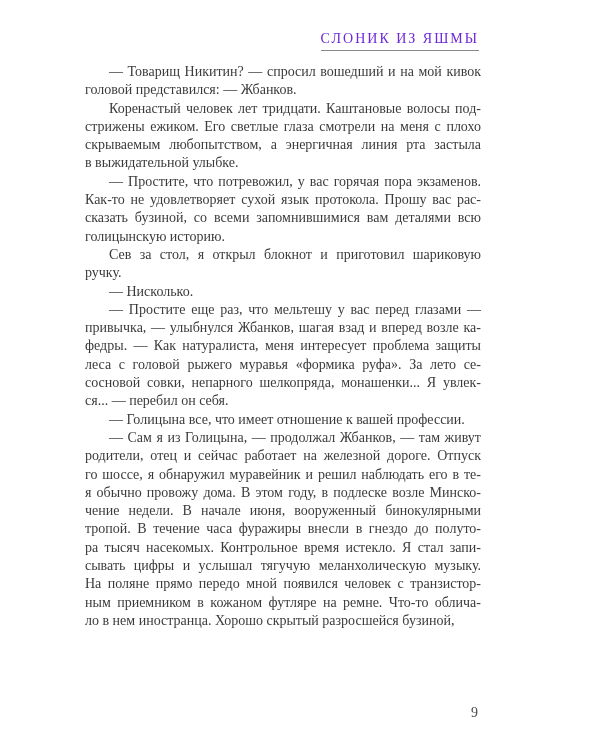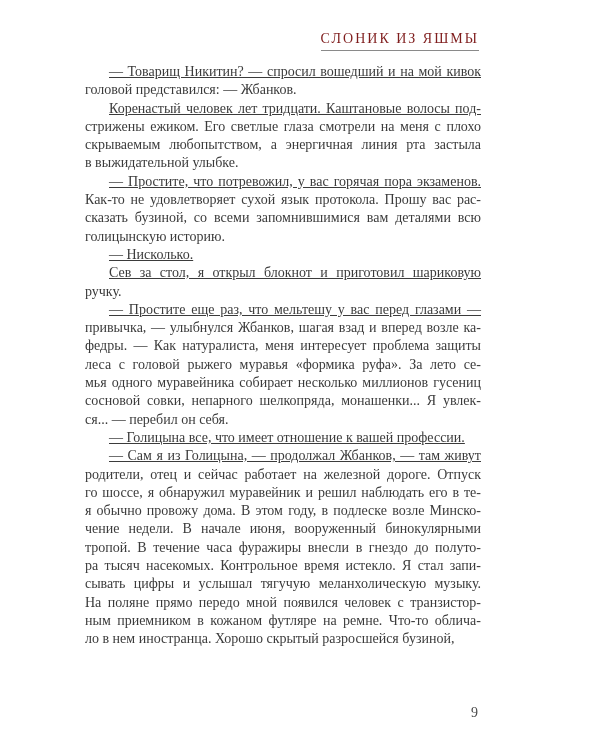--- a/index.html
+++ b/index.html
@@ -16,42 +16,42 @@
     font-family: "Liberation Serif", "DejaVu Serif", serif;
     color: #3b3b3b;
   }
   .running-head {
     position: absolute;
     top: 31px;
     right: 121px;
     font-size: 14px;
     line-height: 16px;
     letter-spacing: 2px;
-    color: #7f1d1d;
+    color: #6d28d9;
     border-bottom: 1px solid #8a8a8a;
     padding-bottom: 3px;
     white-space: nowrap;
   }
   .text-block {
     position: absolute;
     top: 63px;
     left: 85px;
     width: 396px;
     font-size: 14px;
     line-height: 18.3px;
     color: #3b3b3b;
   }
   .para { margin: 0; padding: 0; }
   .line {
     text-align: justify;
     text-align-last: justify;
     min-height: 18.3px;
   }
   .line.last { text-align-last: left; }
-  .line.first { padding-left: 24px; text-decoration: underline; }
+  .line.first { padding-left: 24px; }
   .page-number {
     position: absolute;
     top: 705px;
     right: 122px;
     font-size: 14px;
     color: #4a4a4a;
   }
 </style>
 </head>
 <body>
@@ -70,32 +70,31 @@
         <div class="line">скрываемым любопытством, а энергичная линия рта застыла</div>
         <div class="line last">в выжидательной улыбке.</div>
       </div>
       <div class="para">
         <div class="line first">— Простите, что потревожил, у вас горячая пора экзаменов.</div>
         <div class="line">Как-то не удовлетворяет сухой язык протокола. Прошу вас рас-</div>
         <div class="line">сказать бузиной, со всеми запомнившимися вам деталями всю</div>
         <div class="line last">голицынскую историю.</div>
       </div>
       <div class="para">
-        <div class="line first last">— Нисколько.</div>
+        <div class="line first">Сев за стол, я открыл блокнот и приготовил шариковую</div>
+        <div class="line last">ручку.</div>
       </div>
       <div class="para">
-        <div class="line first">Сев за стол, я открыл блокнот и приготовил шариковую</div>
-        <div class="line last">ручку.</div>
+        <div class="line first last">— Нисколько.</div>
       </div>
       <div class="para">
         <div class="line first">— Простите еще раз, что мельтешу у вас перед глазами —</div>
         <div class="line">привычка, — улыбнулся Жбанков, шагая взад и вперед возле ка-</div>
         <div class="line">федры. — Как натуралиста, меня интересует проблема защиты</div>
         <div class="line">леса с головой рыжего муравья «формика руфа». За лето се-</div>
-        <div class="line">мья одного муравейника собирает несколько миллионов гусениц</div>
         <div class="line">сосновой совки, непарного шелкопряда, монашенки... Я увлек-</div>
         <div class="line last">ся... — перебил он себя.</div>
       </div>
       <div class="para">
         <div class="line first last">— Голицына все, что имеет отношение к вашей профессии.</div>
       </div>
       <div class="para">
         <div class="line first">— Сам я из Голицына, — продолжал Жбанков, — там живут</div>
         <div class="line">родители, отец и сейчас работает на железной дороге. Отпуск</div>
         <div class="line">го шоссе, я обнаружил муравейник и решил наблюдать его в те-</div>

